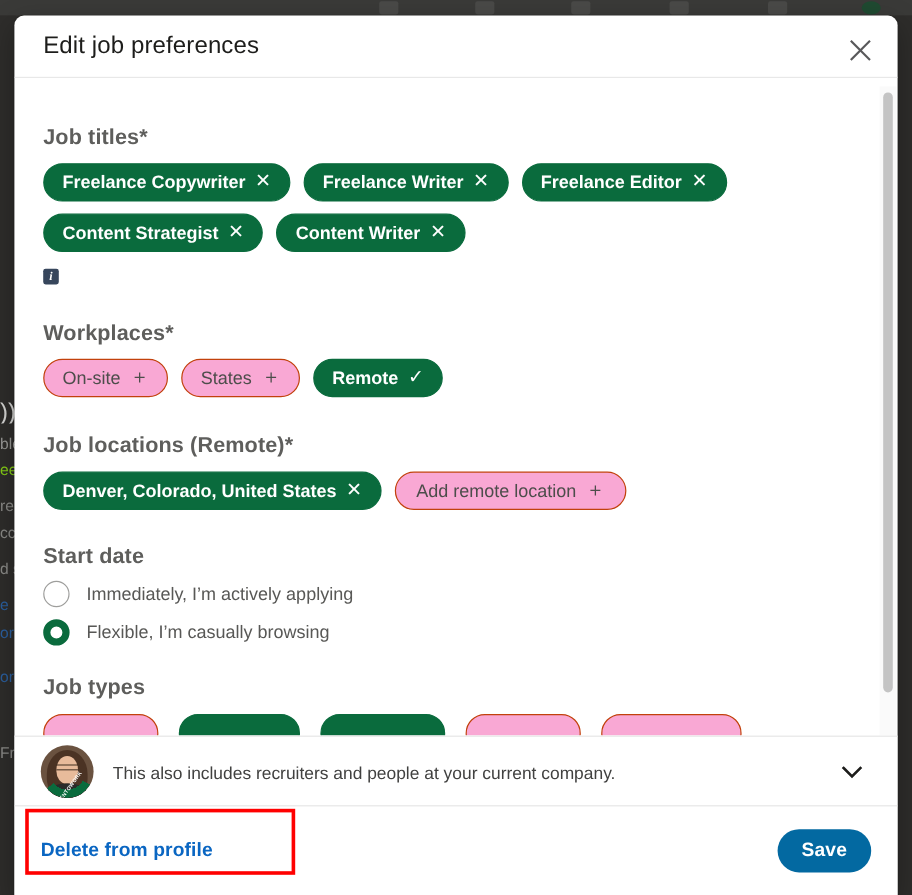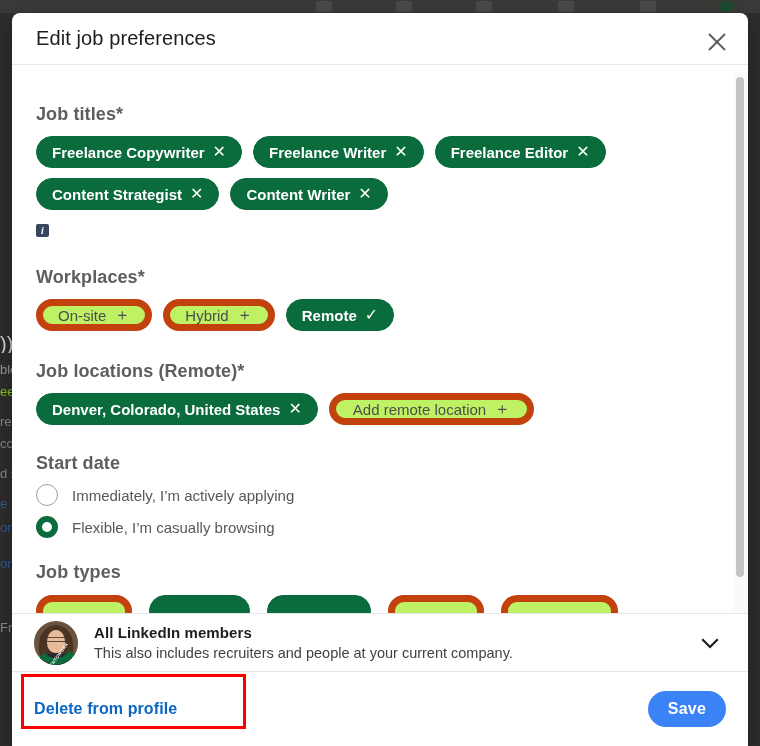--- a/index.html
+++ b/index.html
@@ -97,21 +97,21 @@
     font-size: 15px; line-height: 1;
     cursor: pointer; white-space: nowrap;
     border: 1px solid transparent;
     font-family: "Liberation Sans", sans-serif;
   }
   .chip.selected {
     background: #0a6b3d; color: #ffffff; border-color: #0a6b3d;
     font-weight: 600;
   }
   .chip.outline {
-    background: #bef264; color: #4d4d4b; border: 7px solid #c2410c;
+    background: #f9a8d4; color: #4d4d4b; border: 1px solid #c2410c;
     font-weight: 400;
   }
   .chip .glyph { font-size: 16px; font-weight: 400; }
   .chip.selected .glyph { font-weight: 400; }
 
   .hint-row {
     display: flex; align-items: center; gap: 8px;
     margin-top: 14px;
   }
   .info-badge {
@@ -204,21 +204,21 @@
     display: flex; align-items: center; padding: 0 22px 0 22px;
   }
   #delete-link {
     font-size: 16px; color: #0a66c2; font-weight: 600;
     background: transparent; border: none; cursor: pointer;
     padding: 0; letter-spacing: .1px;
     font-family: "Liberation Sans", sans-serif;
   }
   #save-btn {
     margin-left: auto;
-    background: #3b82f6; color: #ffffff;
+    background: #0369a1; color: #ffffff;
     border: none; border-radius: 18px;
     height: 36px; padding: 0 20px;
     font-size: 16px; font-weight: 600; cursor: pointer;
     letter-spacing: .2px;
     font-family: "Liberation Sans", sans-serif;
   }
 
   
   #annotation-box {
     position: absolute; left: 21px; top: 674px;
@@ -298,21 +298,21 @@
     </div>
 
     <div class="section" style="margin-top:30px;">
       <div class="field-label">Workplaces*</div>
       <div class="chip-row">
         <button class="chip outline">
           <span>On-site</span>
           <span class="glyph">＋</span>
         </button>
         <button class="chip outline">
-          <span>Hybrid</span>
+          <span>States</span>
           <span class="glyph">＋</span>
         </button>
         <button class="chip selected">
           <span>Remote</span>
           <span class="glyph">✓</span>
         </button>
       </div>
     </div>
 
     <div class="section" style="margin-top:30px;">
@@ -361,21 +361,20 @@
   <div id="visibility-bar">
     <div id="avatar">
       <div class="hair"></div>
       <div class="face"></div>
       <div class="glasses"></div>
       <div class="shoulders"></div>
       <div class="otw-ring"></div>
       <div class="otw-text">#OPENTOWORK</div>
     </div>
     <div id="visibility-text">
-      <div id="visibility-title">All LinkedIn members</div>
       <div id="visibility-sub">This also includes recruiters and people at your current company.</div>
     </div>
     <button id="vis-chevron" aria-label="Expand">
       <svg width="22" height="22" viewBox="0 0 22 22">
         <polyline points="4,8 11,15 18,8" fill="none" stroke="#1d1d1b" stroke-width="2.2" stroke-linecap="square"></polyline>
       </svg>
     </button>
   </div>
 
   <div id="modal-footer">

